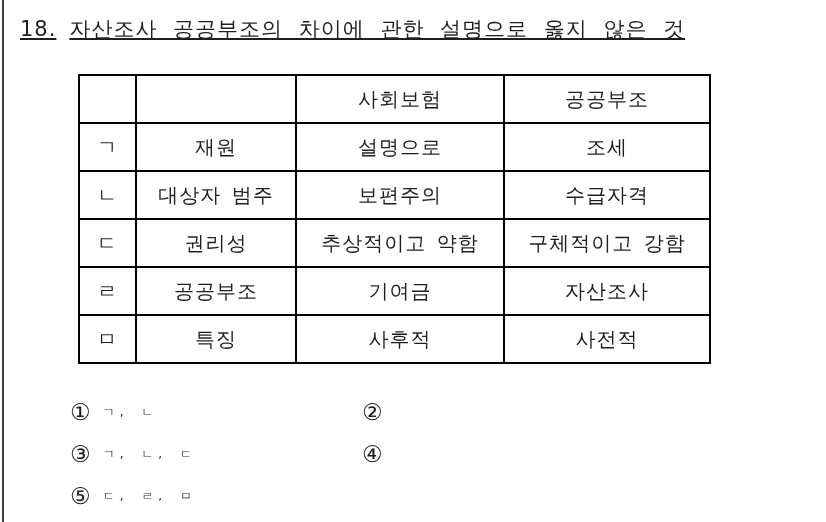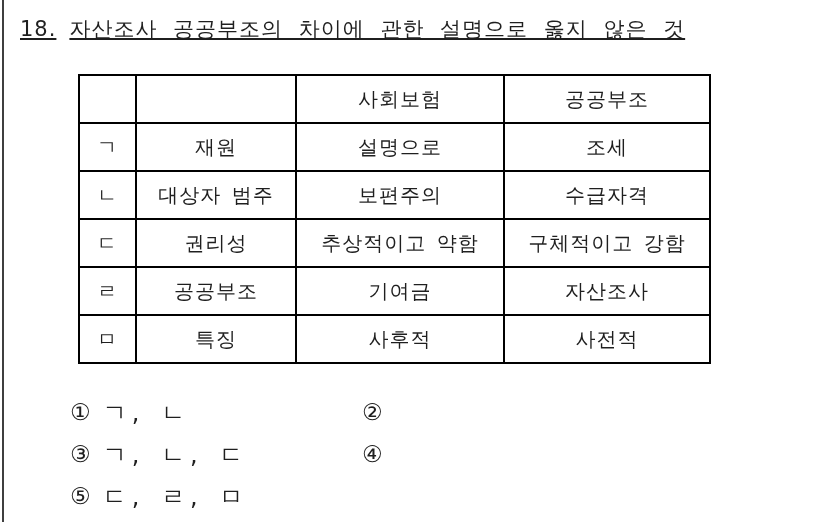--- a/index.html
+++ b/index.html
@@ -71,21 +71,21 @@
     align-items: center;
     height: 25px;
     cursor: default;
   }
   .opt-num {
     font-size: 23px;
     line-height: 25px;
     margin-right: 12px;
   }
   .opt-text {
-    font-size: 24px;
+    font-size: 12px;
     letter-spacing: 5px;
     word-spacing: 4px;
     white-space: nowrap;
   }
 </style>
 </head>
 <body>
 
 <div class="page-edge"></div>
 

